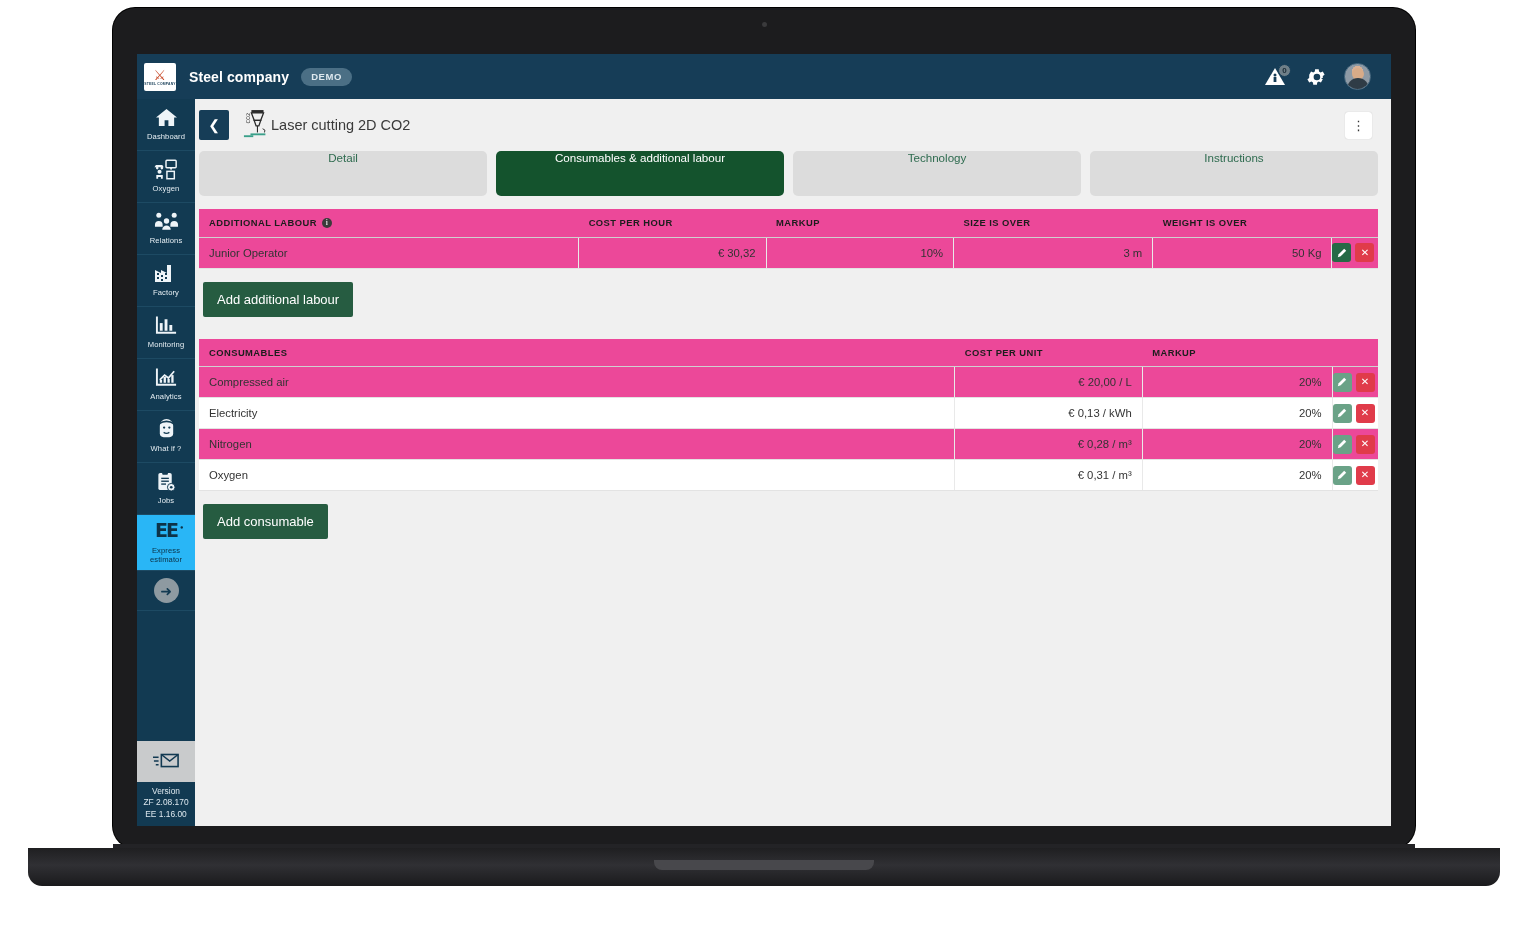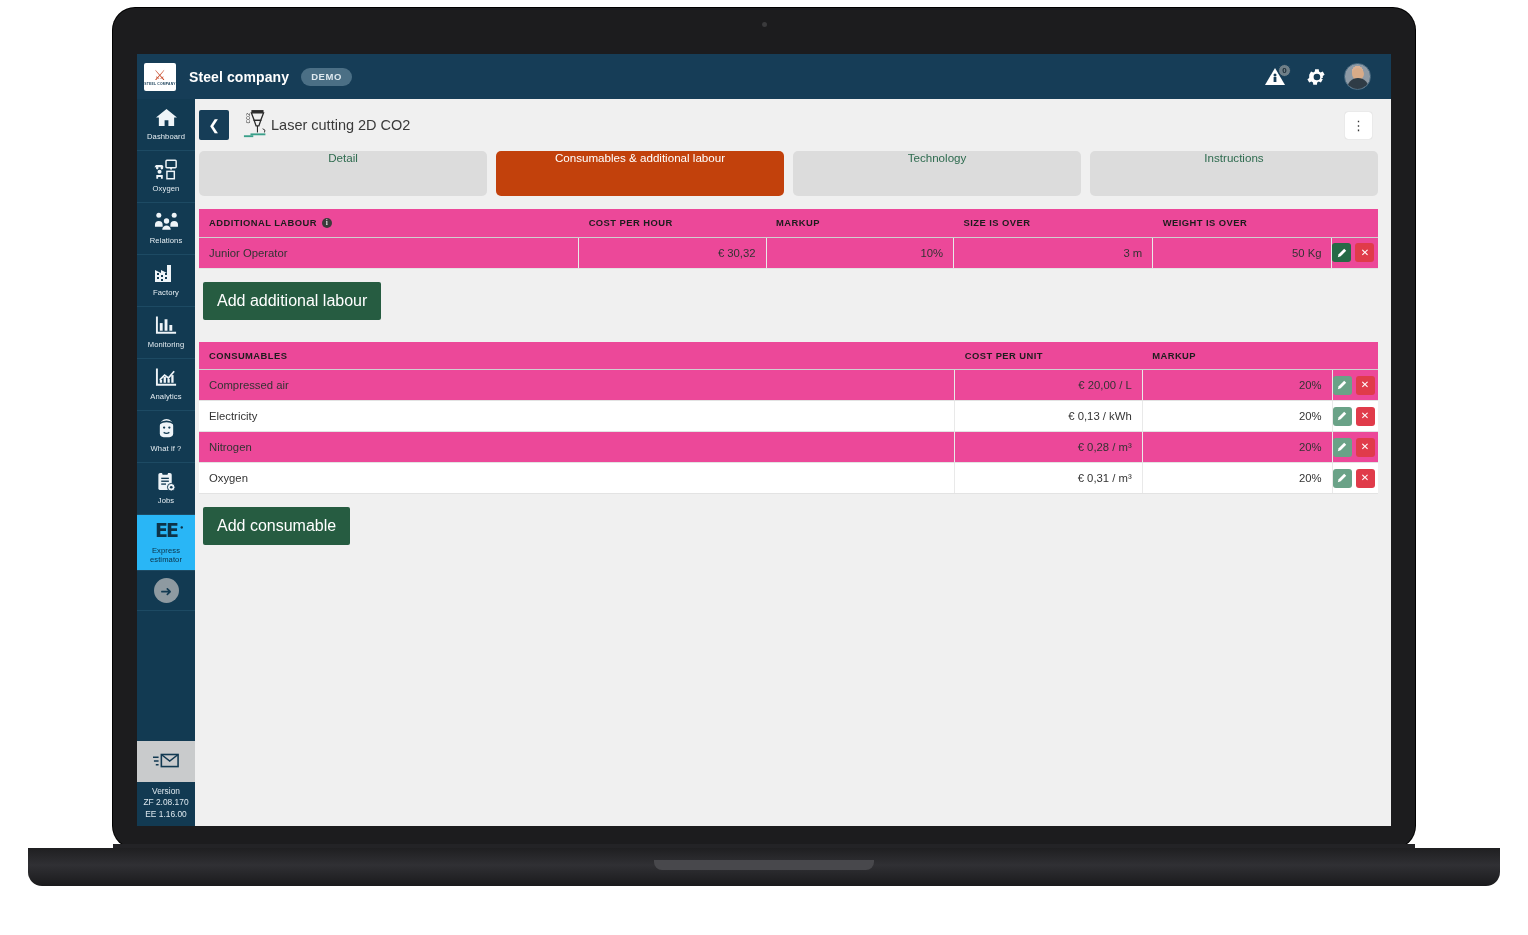--- a/index.html
+++ b/index.html
@@ -266,21 +266,21 @@
     height: 45px;
     border-radius: 5px;
     background: #dcdcdc;
     color: #2e6b4f;
     font-size: 11.6px;
     display: flex; align-items: flex-start; justify-content: center;
     cursor: pointer;
     user-select: none;
   }
   .tab.active {
-    background: #c2410c;
+    background: #14532d;
     color: #ffffff;
   }
 
   
   .table-block { padding: 0 13px 0 4px; }
   table { width: 100%; border-collapse: collapse; table-layout: fixed; }
   thead th {
     background: #ec4899;
     height: 28px;
     font-size: 9.4px;
@@ -321,21 +321,21 @@
   }
   .btn-edit-dark { background: #256a46; }
   .btn-edit-light { background: #6aa287; }
   .btn-del { background: #e03b4a; margin-left: 4px; }
 
   .add-btn {
     display: inline-block;
     margin: 13px 0 0 4px;
     background: #265c41;
     color: #fff;
-    font-size: 16px;
+    font-size: 13px;
     padding: 10px 14px;
     border: none;
     border-radius: 2px;
     cursor: pointer;
     font-family: "Liberation Sans", sans-serif;
   }
   .gap { height: 22px; }
   .info-dot {
     display: inline-flex;
     align-items:center; justify-content:center;

